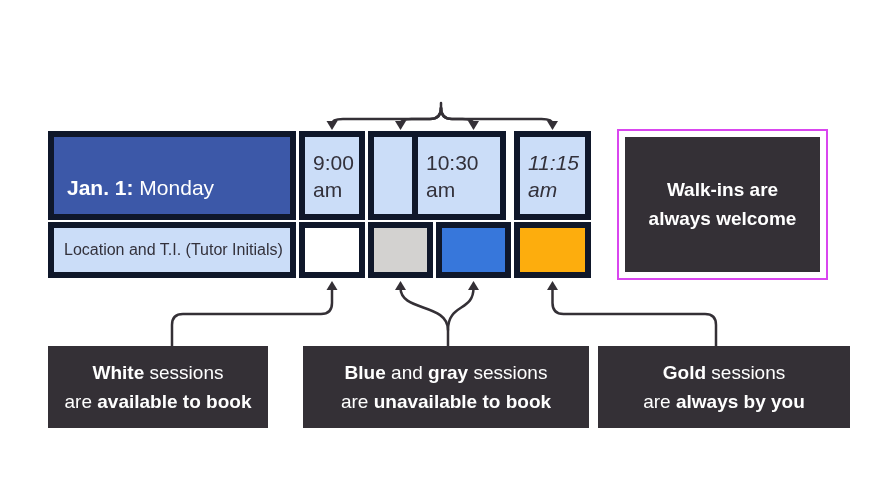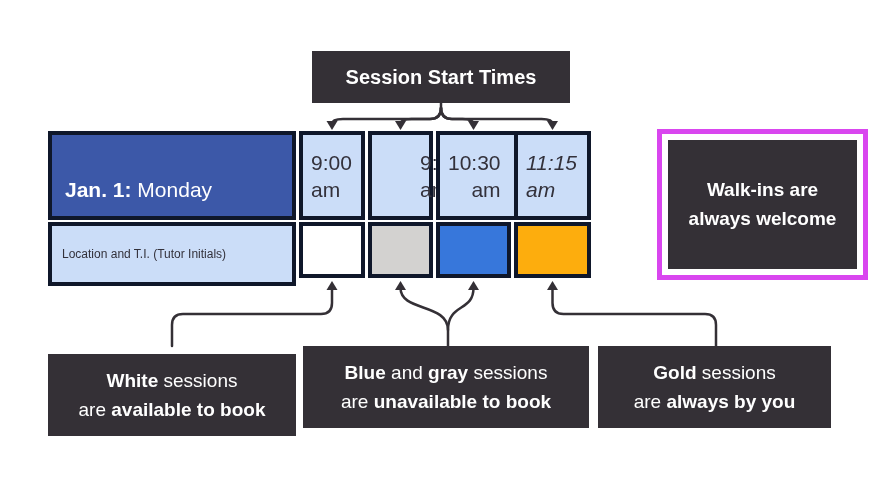--- a/index.html
+++ b/index.html
@@ -5,52 +5,49 @@
   html,body{margin:0;padding:0;background:#fff;}
   .canvas{
     position:relative;width:880px;height:480px;background:#ffffff;overflow:hidden;
     font-family:"Liberation Sans",sans-serif;color:#33313b;
   }
   .abs{position:absolute;box-sizing:border-box;}
   
   .dark-box{background:#343036;color:#ffffff;display:flex;align-items:center;justify-content:center;text-align:center;}
   .title-box{left:312px;top:51px;width:258px;height:52px;font-size:20px;font-weight:bold;}
   
-  .cell{border:4px solid #0f172a;box-sizing:border-box;position:absolute;}
+  .cell{border:6px solid #0f172a;box-sizing:border-box;position:absolute;}
   .jan-cell{left:48px;top:131px;width:248px;height:89px;background:#3c58a8;color:#ffffff;
     display:flex;align-items:flex-end;padding:0 0 14px 13px;font-size:21px;}
   .time-cell{top:131px;height:89px;background:#cbddf8;display:flex;align-items:center;
     padding-left:8px;font-size:21px;line-height:27px;white-space:pre-line;color:#33313b;}
-  .t1{left:299px;width:66px;} .t2{left:368px;width:65px;} .t3{left:436px;width:94px;text-align:right;} .t4{left:514px;width:77px;}
-  .loc-cell{left:48px;top:222px;width:248px;height:64px;background:#cbddf8;display:flex;align-items:center;
-    padding-left:10px;font-size:12px;color:#33313b;}
+  .t1{left:299px;width:66px;} .t2{left:368px;width:65px;} .t3{left:412px;width:94px;} .t4{left:514px;width:77px;}
+  .loc-cell{left:48px;top:222px;width:248px;height:56px;background:#cbddf8;display:flex;align-items:center;
+    padding-left:10px;font-size:16px;color:#33313b;}
   .session-cell{top:222px;height:56px;}
   .s1{left:299px;width:66px;background:#ffffff;} .s2{left:368px;width:65px;background:#d3d2d0;}
   .s3{left:436px;width:75px;background:#3777db;} .s4{left:514px;width:77px;background:#fdad0d;}
   
-  .walkins-outer{left:617px;top:129px;width:211px;height:151px;border:5px solid #d946ef;background:#ffffff;padding:6px;margin-left:40px;}
+  .walkins-outer{left:617px;top:129px;width:211px;height:151px;border:2px solid #d946ef;background:#ffffff;padding:6px;}
   .walkins-inner{width:100%;height:100%;background:#343036;color:#fff;display:flex;align-items:center;justify-content:center;
     text-align:center;font-size:19px;font-weight:bold;line-height:1.5;white-space:pre-line;}
   
   .legend-box{top:346px;height:82px;font-size:19px;line-height:1.55;font-weight:normal;}
-  .lb1{left:48px;width:248px;margin-top:8px;} .lb2{left:303px;width:286px;} .lb3{left:598px;width:233px;}
+  .lb1{left:48px;width:220px;} .lb2{left:303px;width:286px;} .lb3{left:598px;width:252px;}
   .legend-box strong{font-weight:bold;}
   
   .connectors{position:absolute;left:0;top:0;width:880px;height:480px;pointer-events:none;}
   .connectors path{fill:none;stroke:#343036;stroke-width:2.5;stroke-linecap:round;stroke-linejoin:round;}
   .connectors polygon{fill:#343036;stroke:none;}
 </style>
 </head>
 <body>
 
 <div class="canvas">
 
-  <div class="abs dark-box title-box">
-    <span style="white-space: pre-line;">Session Start Times</span>
-  </div>
 
   <svg class="connectors" viewBox="0 0 880 480">
 
     <path d="M441,103 L441,108"></path>
     <path d="M441,108 Q441,119 430,119 L343,119 Q332,119 332,124"></path>
     <path d="M441,108 Q441,119 430,119 L411.5,119 Q400.5,119 400.5,124"></path>
     <path d="M441,108 Q441,119 452,119 L462.5,119 Q473.5,119 473.5,124"></path>
     <path d="M441,108 Q441,119 452,119 L541.5,119 Q552.5,119 552.5,124"></path>
     <polygon points="326.5,121 337.5,121 332,130"></polygon>
     <polygon points="395,121 406,121 400.5,130"></polygon>

